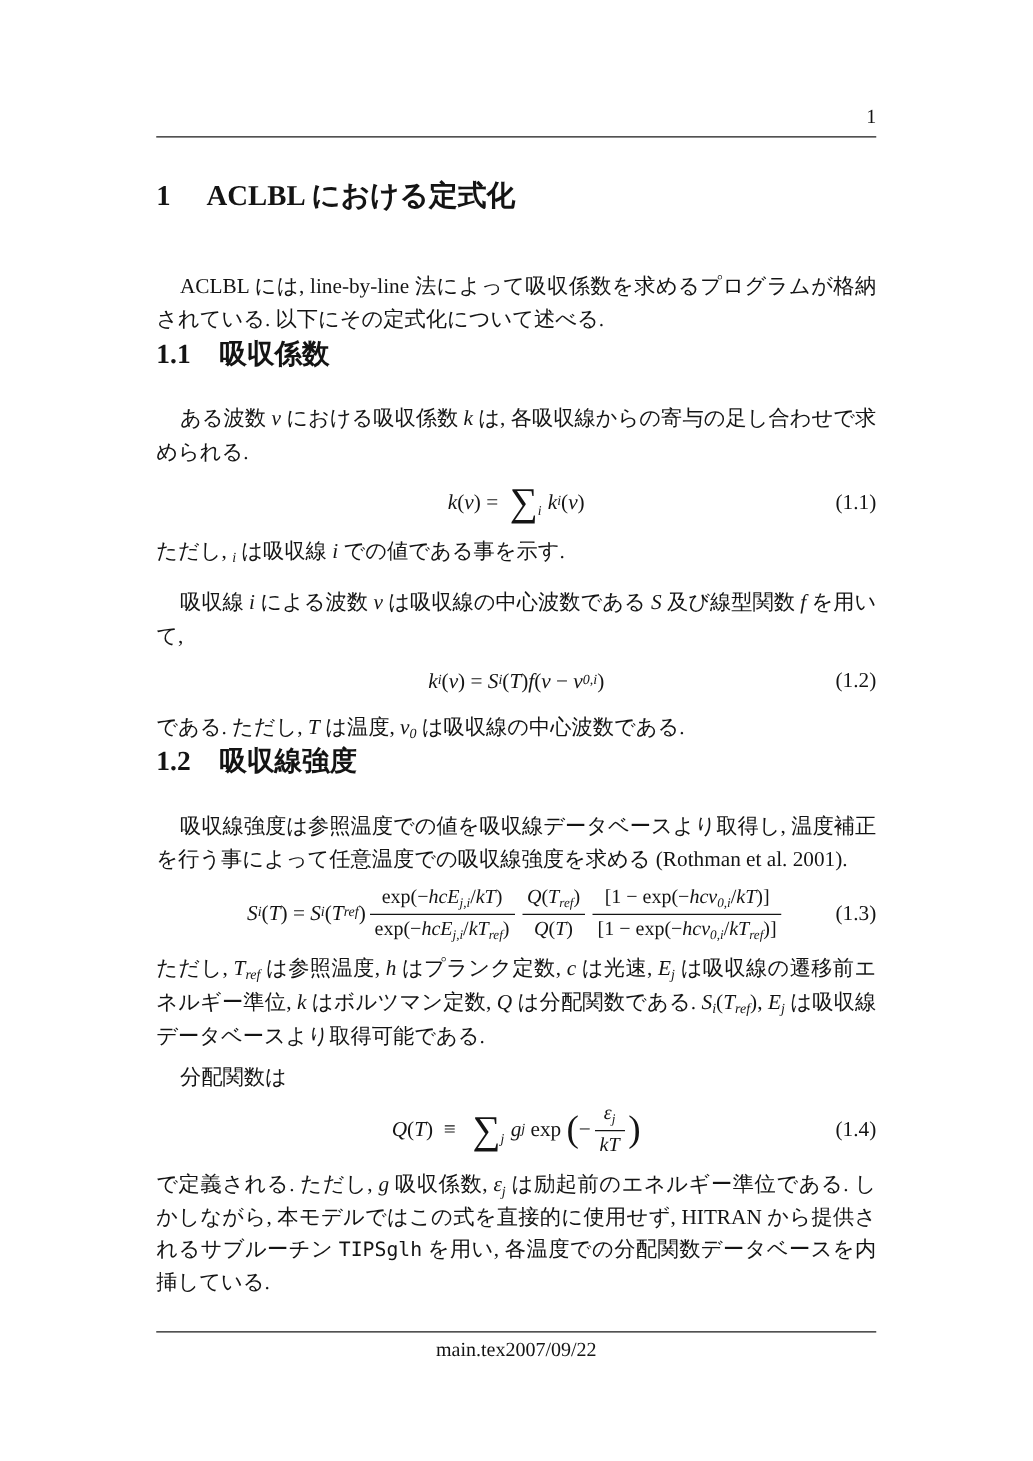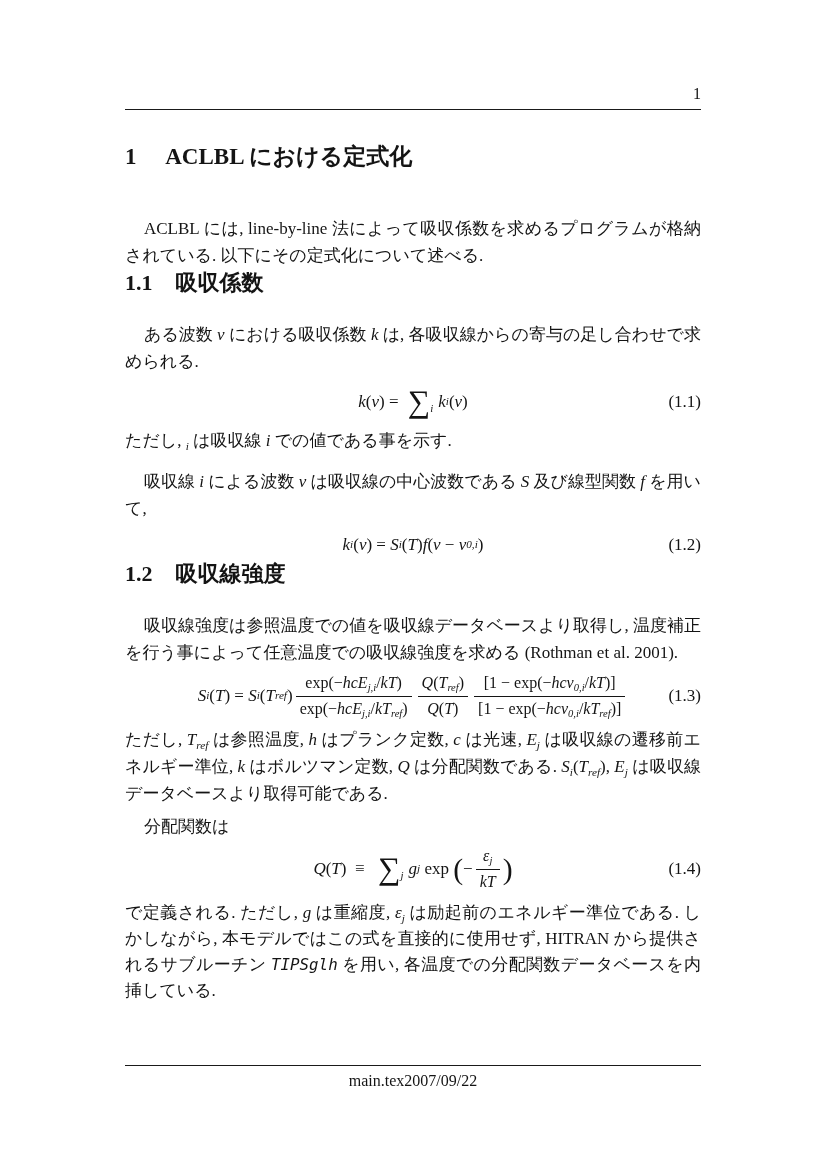--- a/index.html
+++ b/index.html
@@ -44,21 +44,21 @@
   .mt-p11b{margin-top:0px;}
   .mt-p11c{margin-top:14px;}
   .mt-p11d{margin-top:8px;}
   .mt-p12a{margin-top:25px;}
   .mt-p12b{margin-top:2px;}
   .mt-p12c{margin-top:6px;}
   .mt-p12d{margin-top:4px;line-height:26px;}
   
   .it{font-style:italic;}
   .rm{font-style:normal;}
-  .tt{font-family:"DejaVu Sans Mono","Liberation Mono",monospace;font-size:0.93em;font-style:italic;}
+  .tt{font-family:"DejaVu Sans Mono","Liberation Mono",monospace;font-size:0.93em;}
   .sub{font-size:66%;font-style:italic;vertical-align:-0.32em;line-height:1;}
   .big{font-size:175%;line-height:0;vertical-align:-0.09em;font-weight:400;}
   .eq-row{
     position:relative;
     display:flex;justify-content:center;align-items:center;
     font-size:17px;line-height:1.2;
   }
   .eq-body{white-space:pre;display:inline-flex;align-items:center;}
   .eq-body > span{display:inline-block;}
   .eq-no{position:absolute;right:0;top:50%;transform:translateY(-50%);font-size:17px;}
@@ -116,20 +116,21 @@
 
     <p class="para mt-p11b"><span>ただし, </span><span class="sub">i</span><span> は吸収線 </span><span class="it">i</span><span> での値である事を示す.</span></p>
 
     <p class="para indent mt-p11c"><span>吸収線 </span><span class="it">i</span><span> による波数 </span><span class="it">ν</span><span> は吸収線の中心波数である </span><span class="it">S</span><span> 及び線型関数 </span><span class="it">f</span><span> を用いて,</span></p>
 
     <div class="eq-row mt-eq2">
       <span class="eq-body"><span class="it">k</span><span class="sub">i</span><span class="rm">(</span><span class="it">ν</span><span class="rm">) = </span><span class="it">S</span><span class="sub">i</span><span class="rm">(</span><span class="it">T</span><span class="rm">)</span><span class="it">f</span><span class="rm">(</span><span class="it">ν</span><span class="rm"> − </span><span class="it">ν</span><span class="sub">0,i</span><span class="rm">)</span></span>
       <span class="eq-no">(1.2)</span>
     </div>
 
+    <p class="para mt-p11d"><span>である. ただし, </span><span class="it">T</span><span> は温度, </span><span class="it">ν</span><span class="sub">0</span><span> は吸収線の中心波数である.</span></p>
 
     <h2 class="subsec mt-sub2">
       <span class="hnum">1.2</span><span>吸収線強度</span>
     </h2>
 
     <p class="para indent mt-p12a"><span>吸収線強度は参照温度での値を吸収線データベースより取得し, 温度補正を行う事によって任意温度での吸収線強度を求める (Rothman et al. 2001).</span></p>
 
     <div class="eq-row mt-eq3">
       <span class="eq-body"><span class="it">S</span><span class="sub">i</span><span class="rm">(</span><span class="it">T</span><span class="rm">) = </span><span class="it">S</span><span class="sub">i</span><span class="rm">(</span><span class="it">T</span><span class="sub">ref</span><span class="rm">)</span><span class="frac"><span class="fnum"><span class="rm">exp(−</span><span class="it">hcE</span><span class="sub">j,i</span><span class="rm">/</span><span class="it">kT</span><span class="rm">)</span></span><span class="fden"><span class="rm">exp(−</span><span class="it">hcE</span><span class="sub">j,i</span><span class="rm">/</span><span class="it">kT</span><span class="sub">ref</span><span class="rm">)</span></span></span><span class="frac"><span class="fnum"><span class="it">Q</span><span class="rm">(</span><span class="it">T</span><span class="sub">ref</span><span class="rm">)</span></span><span class="fden"><span class="it">Q</span><span class="rm">(</span><span class="it">T</span><span class="rm">)</span></span></span><span class="frac"><span class="fnum"><span class="rm">[1 − exp(−</span><span class="it">hcν</span><span class="sub">0,i</span><span class="rm">/</span><span class="it">kT</span><span class="rm">)]</span></span><span class="fden"><span class="rm">[1 − exp(−</span><span class="it">hcν</span><span class="sub">0,i</span><span class="rm">/</span><span class="it">kT</span><span class="sub">ref</span><span class="rm">)]</span></span></span></span>
       <span class="eq-no">(1.3)</span>
@@ -137,21 +138,21 @@
 
     <p class="para mt-p12b"><span>ただし, </span><span class="it">T</span><span class="sub">ref</span><span> は参照温度, </span><span class="it">h</span><span> はプランク定数, </span><span class="it">c</span><span> は光速, </span><span class="it">E</span><span class="sub">j</span><span> は吸収線の遷移前エネルギー準位, </span><span class="it">k</span><span> はボルツマン定数, </span><span class="it">Q</span><span> は分配関数である. </span><span class="it">S</span><span class="sub">i</span><span class="rm">(</span><span class="it">T</span><span class="sub">ref</span><span class="rm">), </span><span class="it">E</span><span class="sub">j</span><span> は吸収線データベースより取得可能である.</span></p>
 
     <p class="para indent mt-p12c"><span>分配関数は</span></p>
 
     <div class="eq-row mt-eq4">
       <span class="eq-body"><span class="it">Q</span><span class="rm">(</span><span class="it">T</span><span class="rm">)  ≡  </span><span class="sum"><span class="sg">∑</span><span class="su">j</span></span><span class="it">g</span><span class="sub">j</span><span class="rm"> exp </span><span class="big">(</span><span class="rm">−</span><span class="frac"><span class="fnum"><span class="it">ε</span><span class="sub">j</span></span><span class="fden"><span class="it">kT</span></span></span><span class="big">)</span></span>
       <span class="eq-no">(1.4)</span>
     </div>
 
-    <p class="para mt-p12d"><span>で定義される. ただし, </span><span class="it">g</span><span> は重縮度, </span><span class="it">ε</span><span class="sub">j</span><span> は励起前のエネルギー準位である. しかしながら, 本モデルではこの式を直接的に使用せず, HITRAN から提供されるサブルーチン </span><span class="tt">TIPSglh</span><span> を用い, 各温度での分配関数データベースを内挿している.</span></p>
+    <p class="para mt-p12d"><span>で定義される. ただし, </span><span class="it">g</span><span> 吸収係数, </span><span class="it">ε</span><span class="sub">j</span><span> は励起前のエネルギー準位である. しかしながら, 本モデルではこの式を直接的に使用せず, HITRAN から提供されるサブルーチン </span><span class="tt">TIPSglh</span><span> を用い, 各温度での分配関数データベースを内挿している.</span></p>
 
   </div>
 
   <div class="page-footer">
     <span>main.tex</span>
     <span>2007/09/22</span>
   </div>
 </div>
 
 </body></html>

